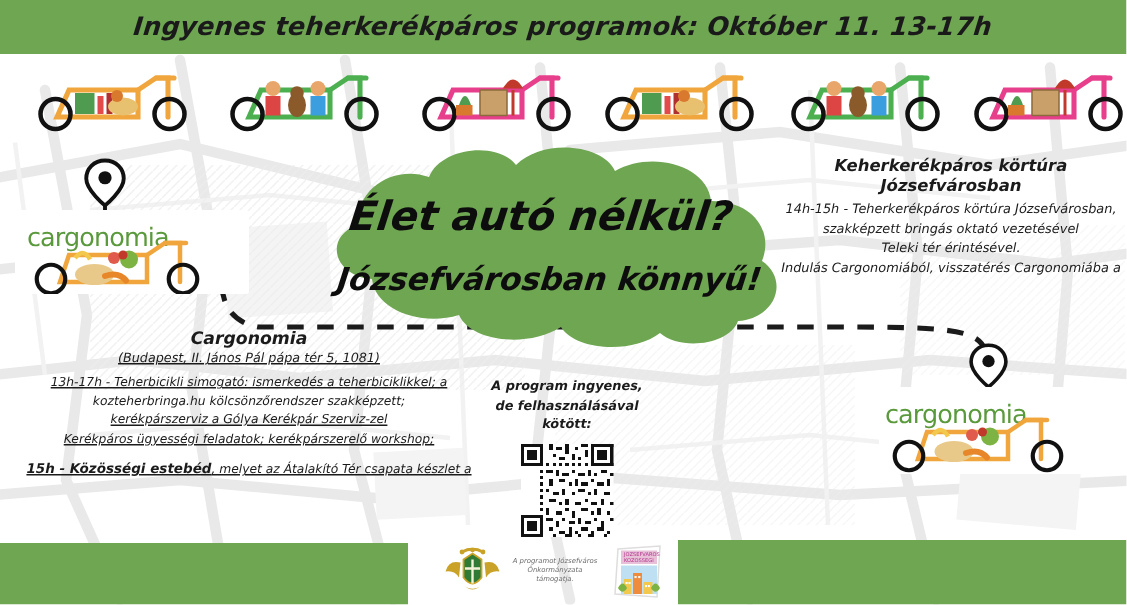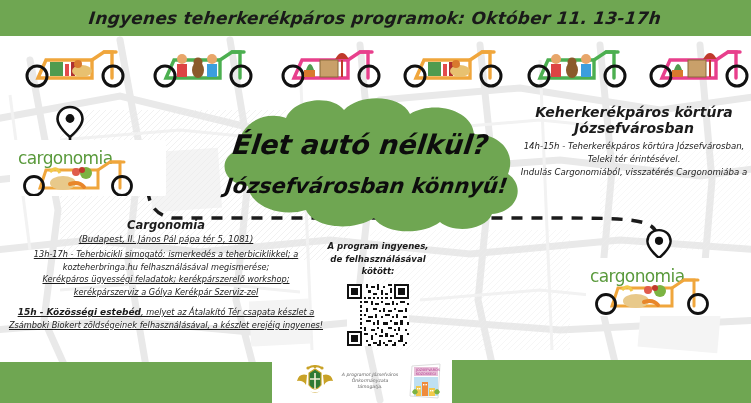--- a/index.html
+++ b/index.html
@@ -69,25 +69,25 @@
   .lb-title { font-size:11.5px; font-weight:bold; font-style:italic; margin-bottom:2px; }
   .lb-addr  { font-size:8.5px; font-style:italic; text-decoration:underline; margin-bottom:4px; }
   .lb-line  { font-size:8.2px; font-style:italic; line-height:12.5px;text-decoration:underline; }
   .lb-line b { font-weight:bold; }
   .lb-gap { height:8px; }
   .lb-line.big b { font-size:9px; }
 
   .right-block {
     position:absolute; left:520px; top:104px; width:228px; text-align:center;
   }
-  .rb-title { font-size:14px; font-weight:bold; font-style:italic; margin-bottom:4px; }
+  .rb-title { font-size:11px; font-weight:bold; font-style:italic; margin-bottom:4px; }
   .rb-line { font-size:8.6px; line-height:13px; }
 
   
-  .reg-block { position:absolute; left:318px; top:240px; width:120px; text-align:center; }
+  .reg-block { position:absolute; left:318px; top:252px; width:120px; text-align:center; }
   .reg-line { font-size:8.6px; font-style:italic; line-height:12.5px; font-weight:bold; color:#1b1b1b;}
   .qr { width:62px; height:62px; margin:6px auto 0; image-rendering:pixelated; }
 
   
   .bottom-left-bar {
     position:absolute; left:0; top:362px; width:272px; height:41px; background:#6fa652;
   }
   .bottom-right-bar {
     position:absolute; left:452px; top:360px; width:299px; height:43px; background:#6fa652;
   }
@@ -343,33 +343,33 @@
     <div class="cloud-text">
       <div class="cloud-line1">Élet autó nélkül?</div>
       <div class="cloud-line2">Józsefvárosban könnyű!</div>
     </div>
   </div>
 
   <div class="left-block handwrite">
     <div class="lb-title">Cargonomia</div>
     <div class="lb-addr">(Budapest, II. János Pál pápa tér 5, 1081)</div>
     <div class="lb-line">13h-17h - Teherbicikli simogató: ismerkedés a teherbiciklikkel; a</div>
-    <div class="lb-line" style="text-decoration:none;">kozteherbringa.hu felhasználásával megismerése;</div>
+    <div class="lb-line" style="text-decoration:none;">kozteherbringa.hu kölcsönzőrendszer szakképzett;</div>
+    <div class="lb-line">kerékpárszerviz a Gólya Kerékpár Szerviz-zel</div>
     <div class="lb-line">Kerékpáros ügyességi feladatok; kerékpárszerelő workshop;</div>
-    <div class="lb-line">kerékpárszerviz a Gólya Kerékpár Szerviz-zel</div>
     <div class="lb-gap"></div>
     <div class="lb-line big">
       <b>15h - Közösségi estebéd</b><span>, melyet az Átalakító Tér csapata készlet a</span>
     </div>
-    <div class="lb-line">Zsámboki Biokert zöldségeinek felhasználásával, a készlet erejéig ingyenes!</div>
   </div>
 
   <div class="right-block handwrite">
     <div class="rb-title">Keherkerékpáros körtúra Józsefvárosban</div>
     <div class="rb-line">14h-15h - Teherkerékpáros körtúra Józsefvárosban,</div>
+    <div class="rb-line">szakképzett bringás oktató vezetésével</div>
     <div class="rb-line">Teleki tér érintésével.</div>
     <div class="rb-line">Indulás Cargonomiából, visszatérés Cargonomiába a</div>
   </div>
 
   <div class="reg-block handwrite">
     <div class="reg-line">A program ingyenes,</div>
     <div class="reg-line">de felhasználásával kötött:</div>
     <svg class="qr" viewBox="0 0 29 29" shape-rendering="crispEdges">
       <rect width="29" height="29" fill="#fff"></rect>
       <g fill="#111">

